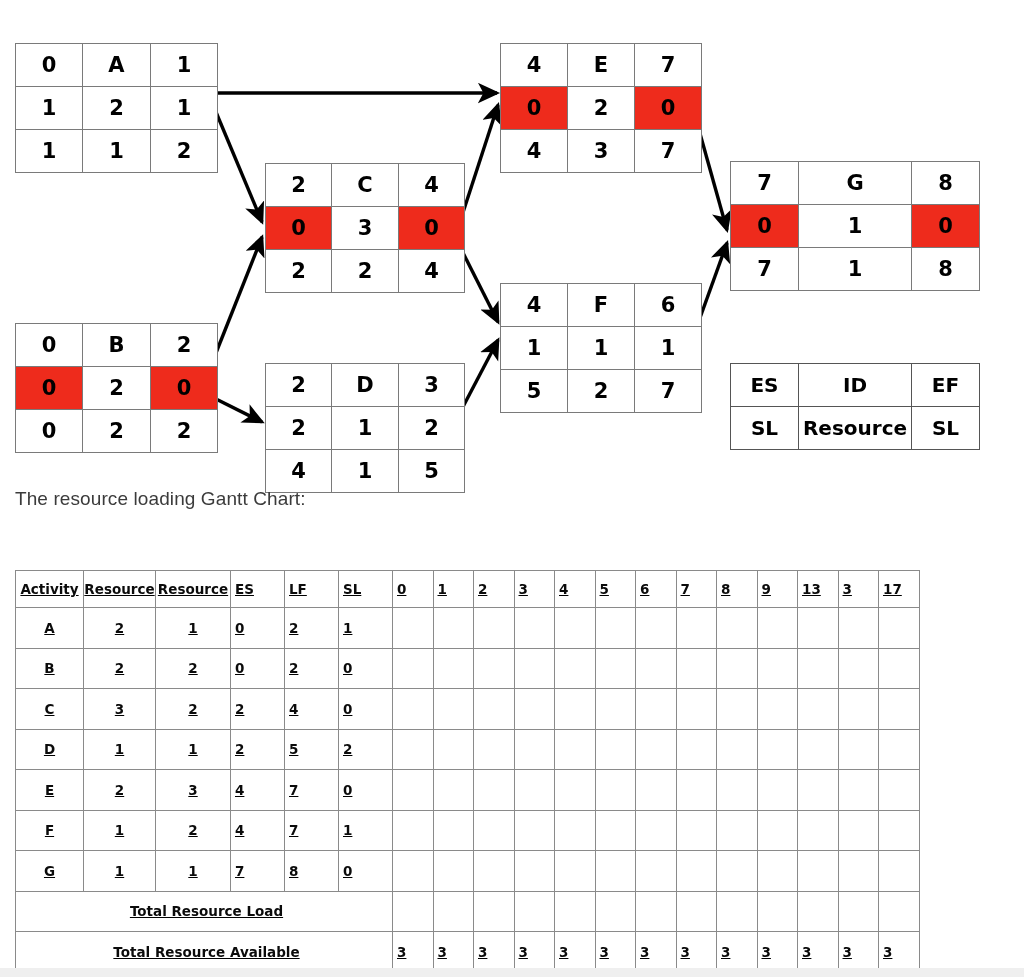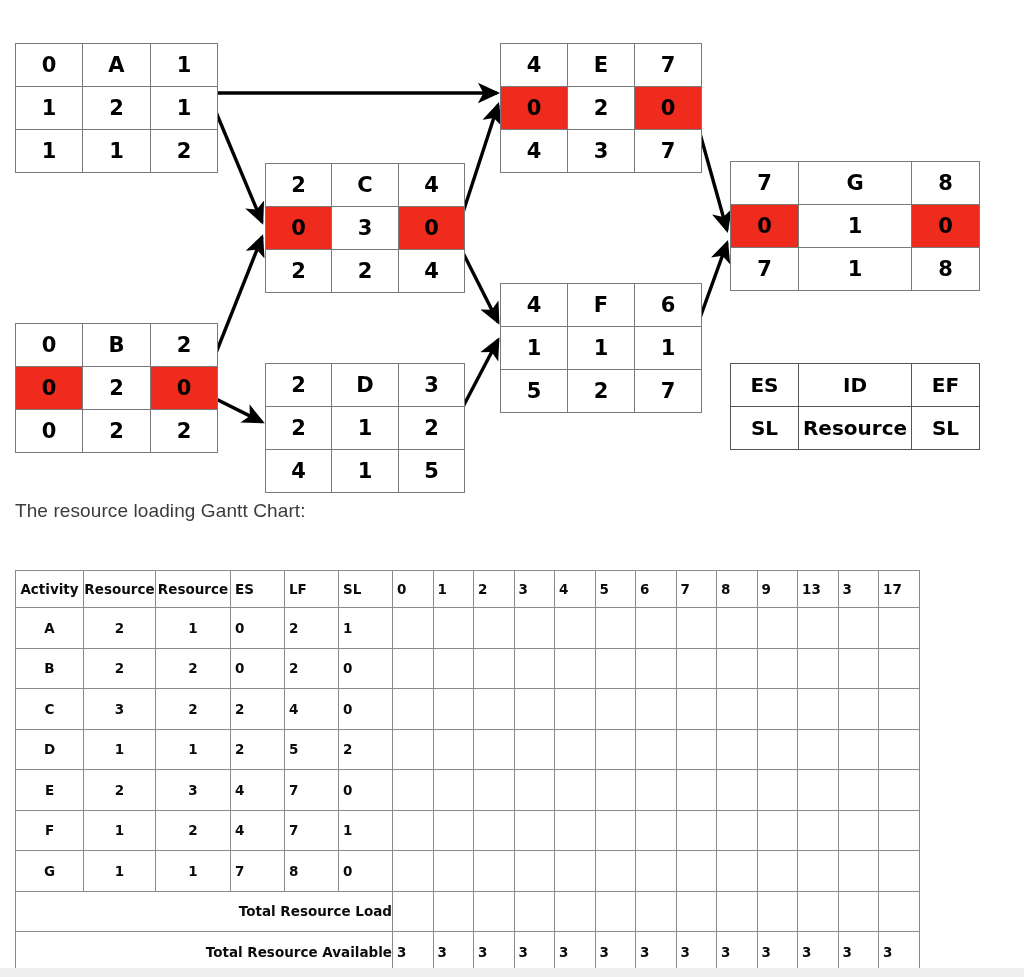--- a/index.html
+++ b/index.html
@@ -72,38 +72,39 @@
     font-weight: bold;
     font-size: 20px;
     color: #000;
     height: 40px;
     background: #fff;
   }
   
   #caption {
     position: absolute;
     left: 15px;
-    top: 500px;
+    top: 488px;
     font-family: "Liberation Sans", sans-serif;
     font-size: 19px;
     color: #3b3b3b;
     letter-spacing: 0.1px;
   }
   
   #gantt-wrap {
     position: absolute;
     left: 15px;
     top: 570px;
     width: 956px;
   }
   table#gantt {
     border-collapse: collapse;
     table-layout: fixed;
     width: 844px;
     background: #14b8a6;
+    text-decoration: underline;
   }
   table#gantt td, table#gantt th {
     border: 1px solid #8a8a8a;
     font-family: "DejaVu Sans", sans-serif;
     font-weight: bold;
     font-size: 13.5px;
     color: #0b0b0b;
     padding: 0;
     background: #fff;
   }
@@ -116,21 +117,21 @@
     vertical-align: middle;
   }
   td.lbl-left {
     text-align: left;
     padding-left: 4px !important;
   }
   td.lbl-center {
     text-align: center;
   }
   td.total-row {
-    text-align: right;
+    text-align: center;
     padding-left: 5px !important;
     font-size: 14px;
   }
   tr.avail td {
     background: #f7f7f7;
     margin-left: 17px;
   }
   .bottom-band {
     position: absolute;
     left: 0;

